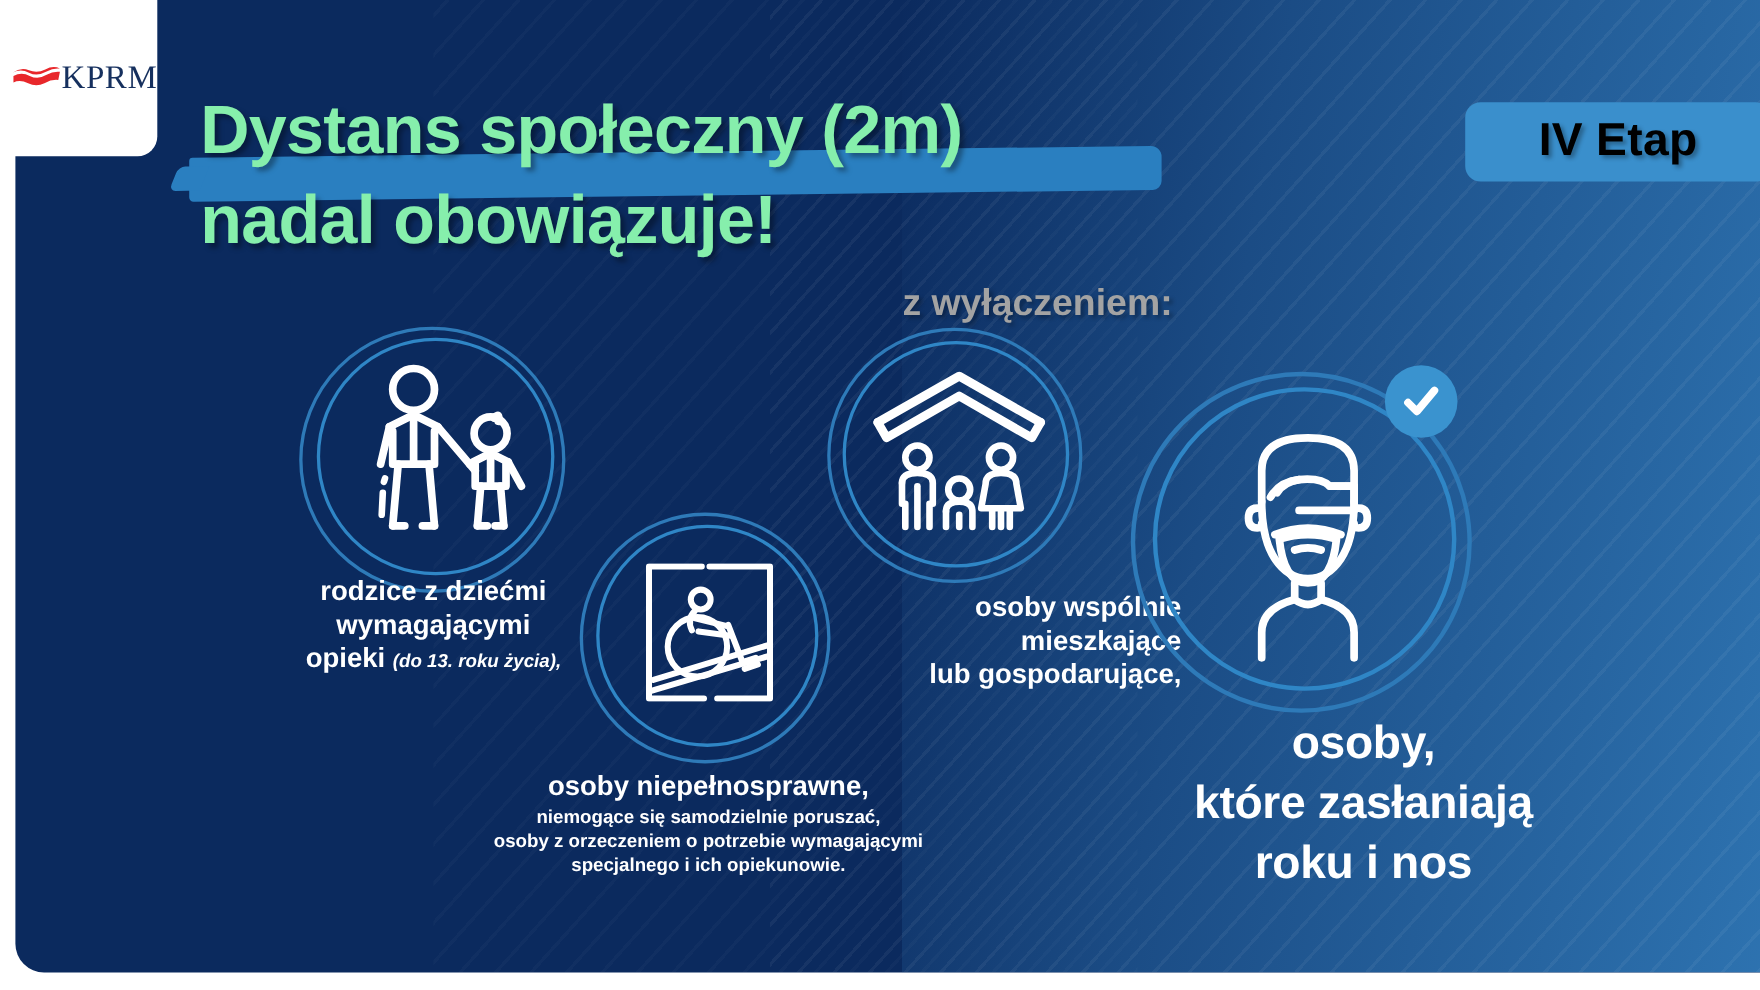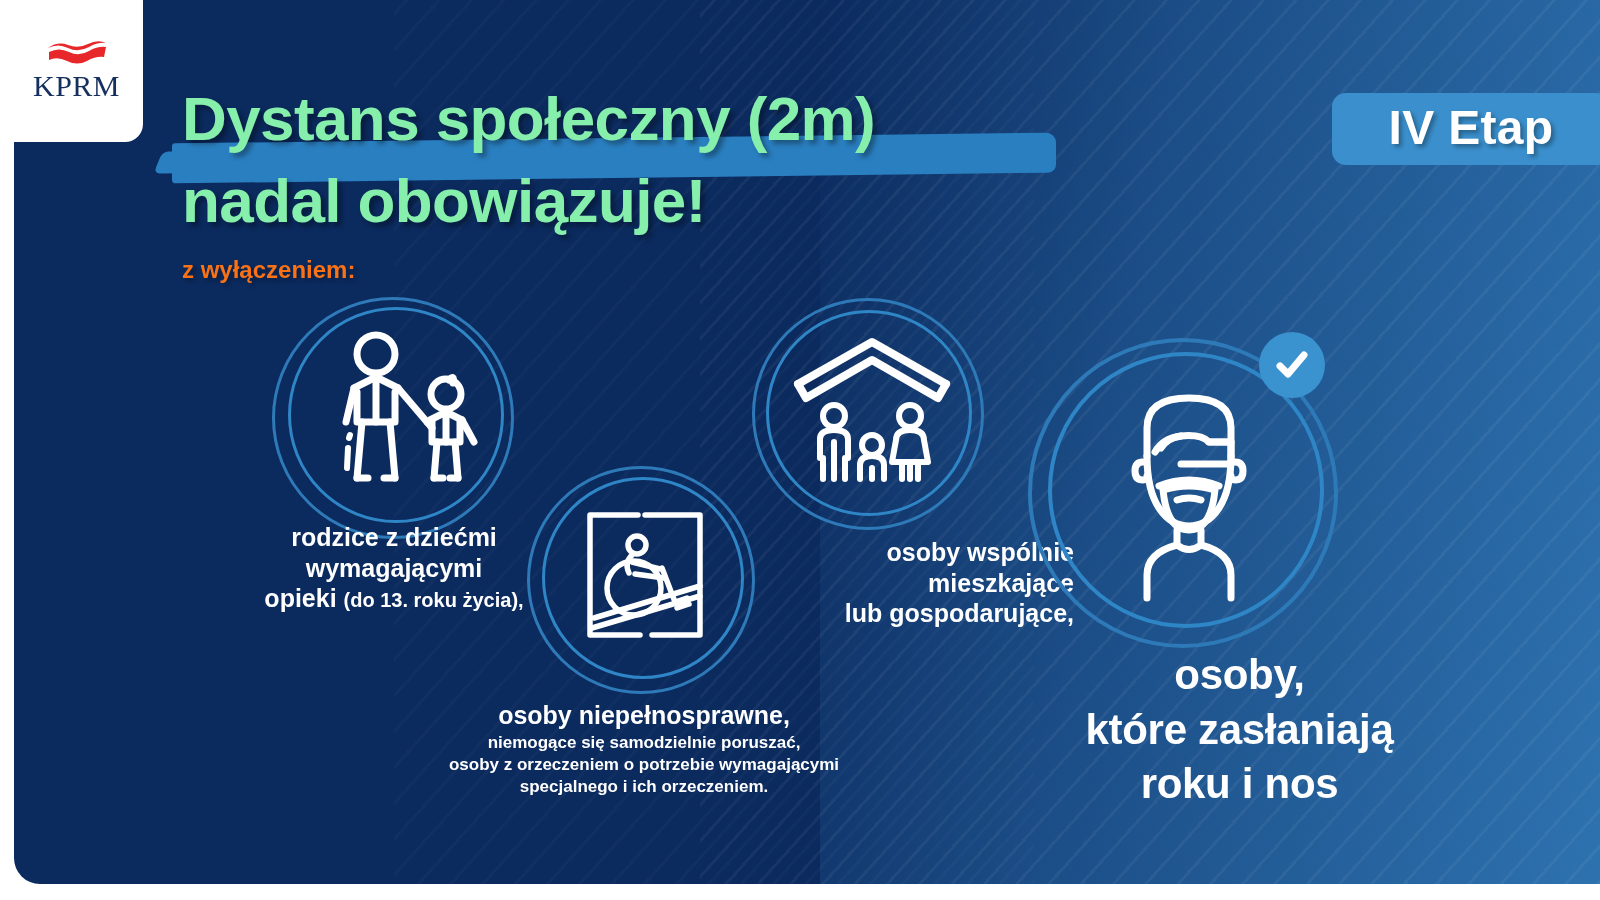--- a/index.html
+++ b/index.html
@@ -61,21 +61,21 @@
 
   
   .logo-box {
     position: absolute;
     left: 10px; top: 0;
     width: 133px; height: 142px;
     background: #ffffff;
     border-radius: 0 0 18px 0;
     z-index: 40;
     display: flex;
-    flex-direction: column;
+    flex-direction: row;
     align-items: center;
     justify-content: center;
   }
   .logo-flag { width: 62px; height: 26px; margin-bottom: 4px; }
   .logo-word {
     font-family: "Liberation Serif", serif;
     font-size: 30px;
     letter-spacing: 0.5px;
     color: #16305e;
     font-weight: 400;
@@ -88,22 +88,22 @@
     min-width: 278px; height: 72px;
     background: #3a8fcc;
     border-radius: 14px;
     display: flex;
     align-items: center;
     justify-content: center;
     padding: 0 28px 4px 28px;
     z-index: 35;
   }
   .etap-badge span {
-    color: #ffffff;
-    font-size: 48px;
+    color: #000000;
+    font-size: 42px;
     font-weight: bold;
     letter-spacing: .3px;
     text-shadow: 3px 3px 4px rgba(0,0,0,.32);
   }
 
   
   .title-wrap {
     position: absolute;
     left: 168px; top: 78px;
     z-index: 30;
@@ -131,23 +131,23 @@
     font-weight: bold;
     line-height: 1.32;
     letter-spacing: -0.6px;
     text-shadow: 4px 4px 5px rgba(0,0,0,.34);
     white-space: nowrap;
   }
   .subtitle {
     position: absolute;
     left: 0; top: 178px;
     width: 884px;
-    text-align: left;
-    color: #f97316;
-    font-size: 24px;
+    text-align: right;
+    color: #a3a3a3;
+    font-size: 34px;
     font-weight: bold;
     text-shadow: 3px 3px 4px rgba(0,0,0,.3);
   }
 
   
   .ring-outer, .ring-inner {
     position: absolute;
     border-radius: 50%;
     border: 3px solid #2e7ab8;
   }
@@ -157,21 +157,21 @@
 
   
   .caption {
     position: absolute;
     text-align: center;
     color: #ffffff;
     font-weight: bold;
     line-height: 1.22;
   }
   .cap-main { font-size: 25px; }
-  .cap-small { font-size: 20px; font-weight: bold; }
+  .cap-small { font-size: 17px; font-weight: bold; font-style: italic; }
   .cap-sub { font-size: 17px; line-height: 1.3; margin-top: 1px; }
   .cap-big { font-size: 42px; line-height: 1.3; letter-spacing:-.3px; }
 
   
   .check-badge {
     position: absolute;
     width: 66px; height: 66px;
     border-radius: 50%;
     background: #3a93cf;
     display: flex; align-items: center; justify-content: center;
@@ -262,21 +262,21 @@
         <path d="M93 90 L105 86"></path>
         <path d="M95 96 L107 92"></path>
       </g>
     </svg>
 
     <div class="caption" style="left:420px; top:700px; width:420px;">
       <div class="cap-main">osoby niepełnosprawne,</div>
       <div class="cap-sub">
         <div>niemogące się samodzielnie poruszać,</div>
         <div>osoby z orzeczeniem o potrzebie wymagającymi</div>
-        <div>specjalnego i ich orzeczeniem.</div>
+        <div>specjalnego i ich opiekunowie.</div>
       </div>
     </div>
 
     <div class="ring-outer" style="left:738px; top:298px; width:232px; height:232px;"></div>
     <div class="ring-inner" style="left:752px; top:310px; width:206px; height:206px;"></div>
 
     <svg class="icon-svg" style="left:778px; top:336px;" width="160" height="150" viewBox="0 0 160 150">
       <g fill="none" stroke="#ffffff" stroke-width="8" stroke-linecap="round" stroke-linejoin="round">
 
         <path d="M6 48 L80 6 L154 48"></path>

